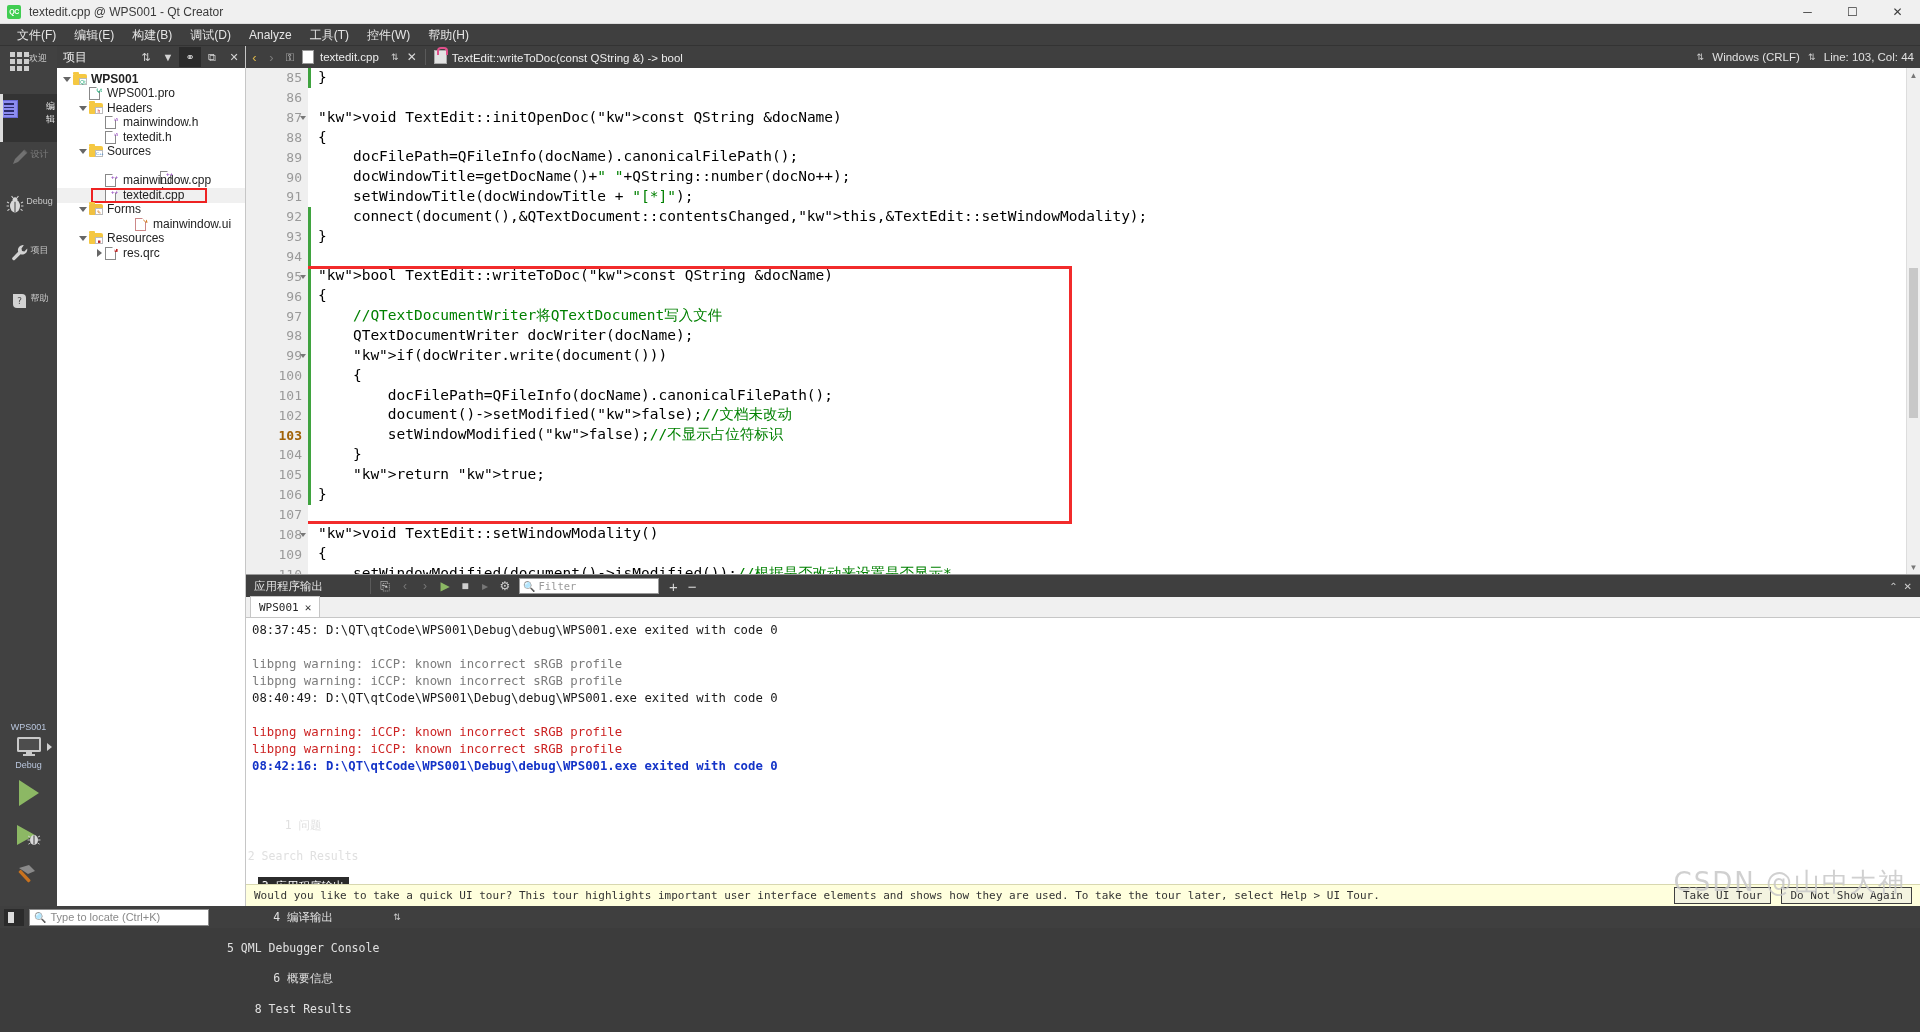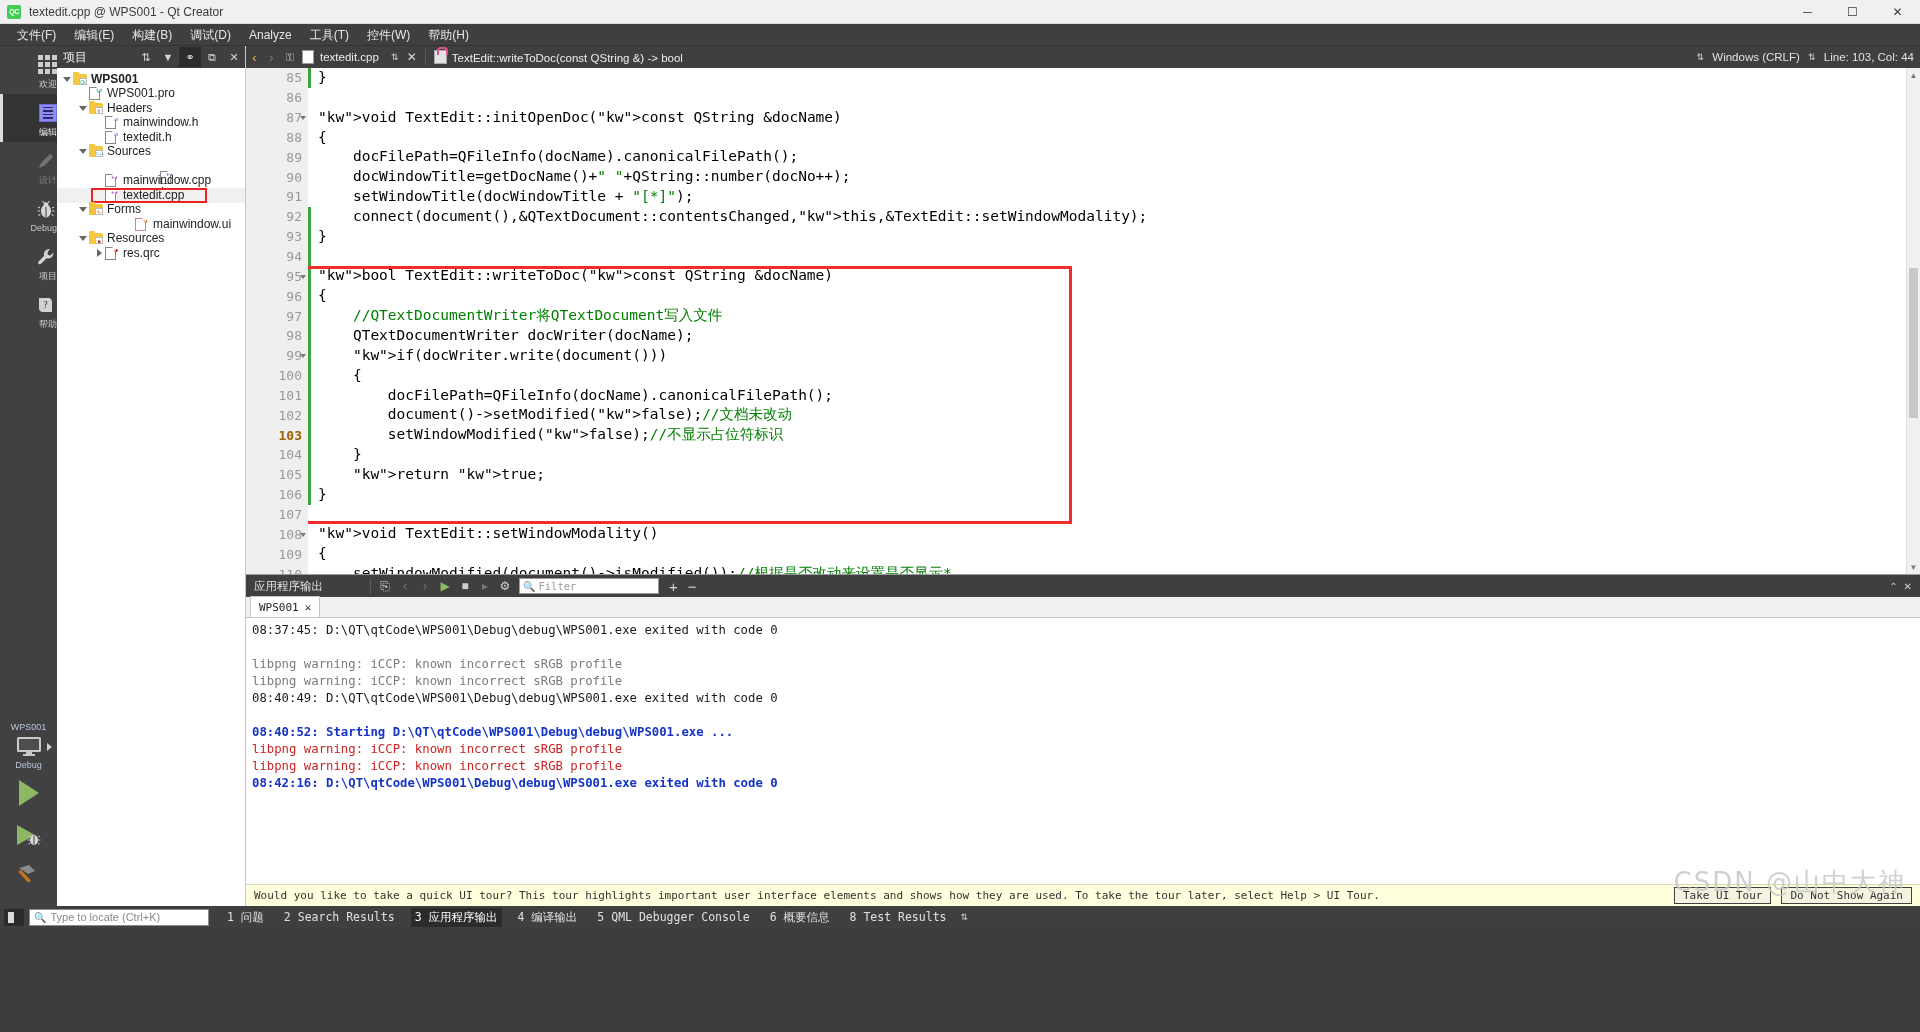--- a/index.html
+++ b/index.html
@@ -35,21 +35,21 @@
 
   
   .body{ display:flex; flex:1 1 auto; min-height:0; }
 
   
   .modebar{
     width:57px; background:#414141; flex:0 0 57px;
     display:flex; flex-direction:column; align-items:stretch; position:relative;
   }
   .mode{
-    height:48px; display:flex; flex-direction:column; align-items:flex-end; justify-content:center;
+    height:48px; display:flex; flex-direction:row; align-items:flex-start; justify-content:center;
     color:#cfcfcf; position:relative; padding-top:4px;
   }
   .mode.active{ background:#333333; }
   .mode.active:before{ content:""; position:absolute; left:0; top:0; bottom:0; width:3px; background:#dcdcdc; }
   .mode .glyph{ height:22px; display:flex; align-items:center; justify-content:center; }
   .mode .mlabel{ font-size:9px; margin-top:2px; color:#c8c8c8; }
   .mode.disabled .mlabel, .mode.disabled .glyph{ opacity:.42; }
   .mode.active .mlabel{ color:#e8e8e8;padding-left:28px; }
 
   .grid-icon{ display:grid; grid-template-columns:repeat(3,5px); grid-template-rows:repeat(3,5px); gap:2px; }
@@ -154,21 +154,21 @@
   .tourbar .tbtns{ margin-left:auto; display:flex; gap:10px;}
   .tourbtn{ border:1px solid #404040; background:#f3f3e0; font-size:11px; padding:1px 8px; color:#333; font-family:"DejaVu Sans Mono", monospace;}
 
   
   .statusbar{ height:22px; flex:0 0 22px; background:#3f3f3f; display:flex; align-items:center; padding-left:4px; gap:0;}
   .sb-toggle{ width:20px;height:17px; background:#2b2b2b; display:flex; align-items:center; justify-content:center; margin-right:5px;}
   .sb-toggle i{ display:block; width:6px; height:11px; background:#dcdcdc; margin-right:6px;}
   .locatebox{ width:180px; height:17px; background:#fff; border:1px solid #8a8a8a; display:flex; align-items:center; gap:4px; padding-left:4px;}
   .locatebox .mag{font-size:10px;color:#333;}
   .locatebox .ph{ font-size:11px; color:#8a8a8a;}
-  .sbtabs{ display:flex; align-items:center; margin-left:14px; gap:12px;}
+  .sbtabs{ display:flex; align-items:center; margin-left:14px; gap:12px;flex-direction:column;}
   .sbtab{ font-family:"DejaVu Sans Mono", monospace; font-size:11.5px; color:#e0e0e0; padding:2px 4px; white-space:nowrap;}
   .sbtab.active{ background:#2b2b2b; color:#fff;}
   .sbarrows{ color:#cfcfcf; font-size:9px; line-height:8px; margin-left:10px; text-align:center;}
 
   .watermark{ position:absolute; right:14px; bottom:28px; font-size:26px; color:#c8c8c8; font-family:"DejaVu Sans", sans-serif; letter-spacing:2px; pointer-events:none; opacity:.85;}
 </style>
 </head>
 <body>
 
 <div class="app">
@@ -590,21 +590,20 @@
             <span class="x">✕</span>
           </div>
         </div>
         <div class="outlog" id="outlog">
             <div class="ologline dark">08:37:45: D:\QT\qtCode\WPS001\Debug\debug\WPS001.exe exited with code 0</div>
             <div class="ologline dark"> </div>
             <div class="ologline gray">libpng warning: iCCP: known incorrect sRGB profile</div>
             <div class="ologline gray">libpng warning: iCCP: known incorrect sRGB profile</div>
             <div class="ologline dark">08:40:49: D:\QT\qtCode\WPS001\Debug\debug\WPS001.exe exited with code 0</div>
             <div class="ologline dark"> </div>
-            <div class="ologline blue">08:40:52: Starting D:\QT\qtCode\WPS001\Debug\debug\WPS001.exe ...</div>
             <div class="ologline red">libpng warning: iCCP: known incorrect sRGB profile</div>
             <div class="ologline red">libpng warning: iCCP: known incorrect sRGB profile</div>
             <div class="ologline blue">08:42:16: D:\QT\qtCode\WPS001\Debug\debug\WPS001.exe exited with code 0</div>
           </div>
       </div>
 
       <div class="tourbar">
         <div class="ttext">Would you like to take a quick UI tour? This tour highlights important user interface elements and shows how they are used. To take the tour later, select Help &gt; UI Tour.</div>
         <div class="tbtns">
           <div class="tourbtn">Take UI Tour</div>

